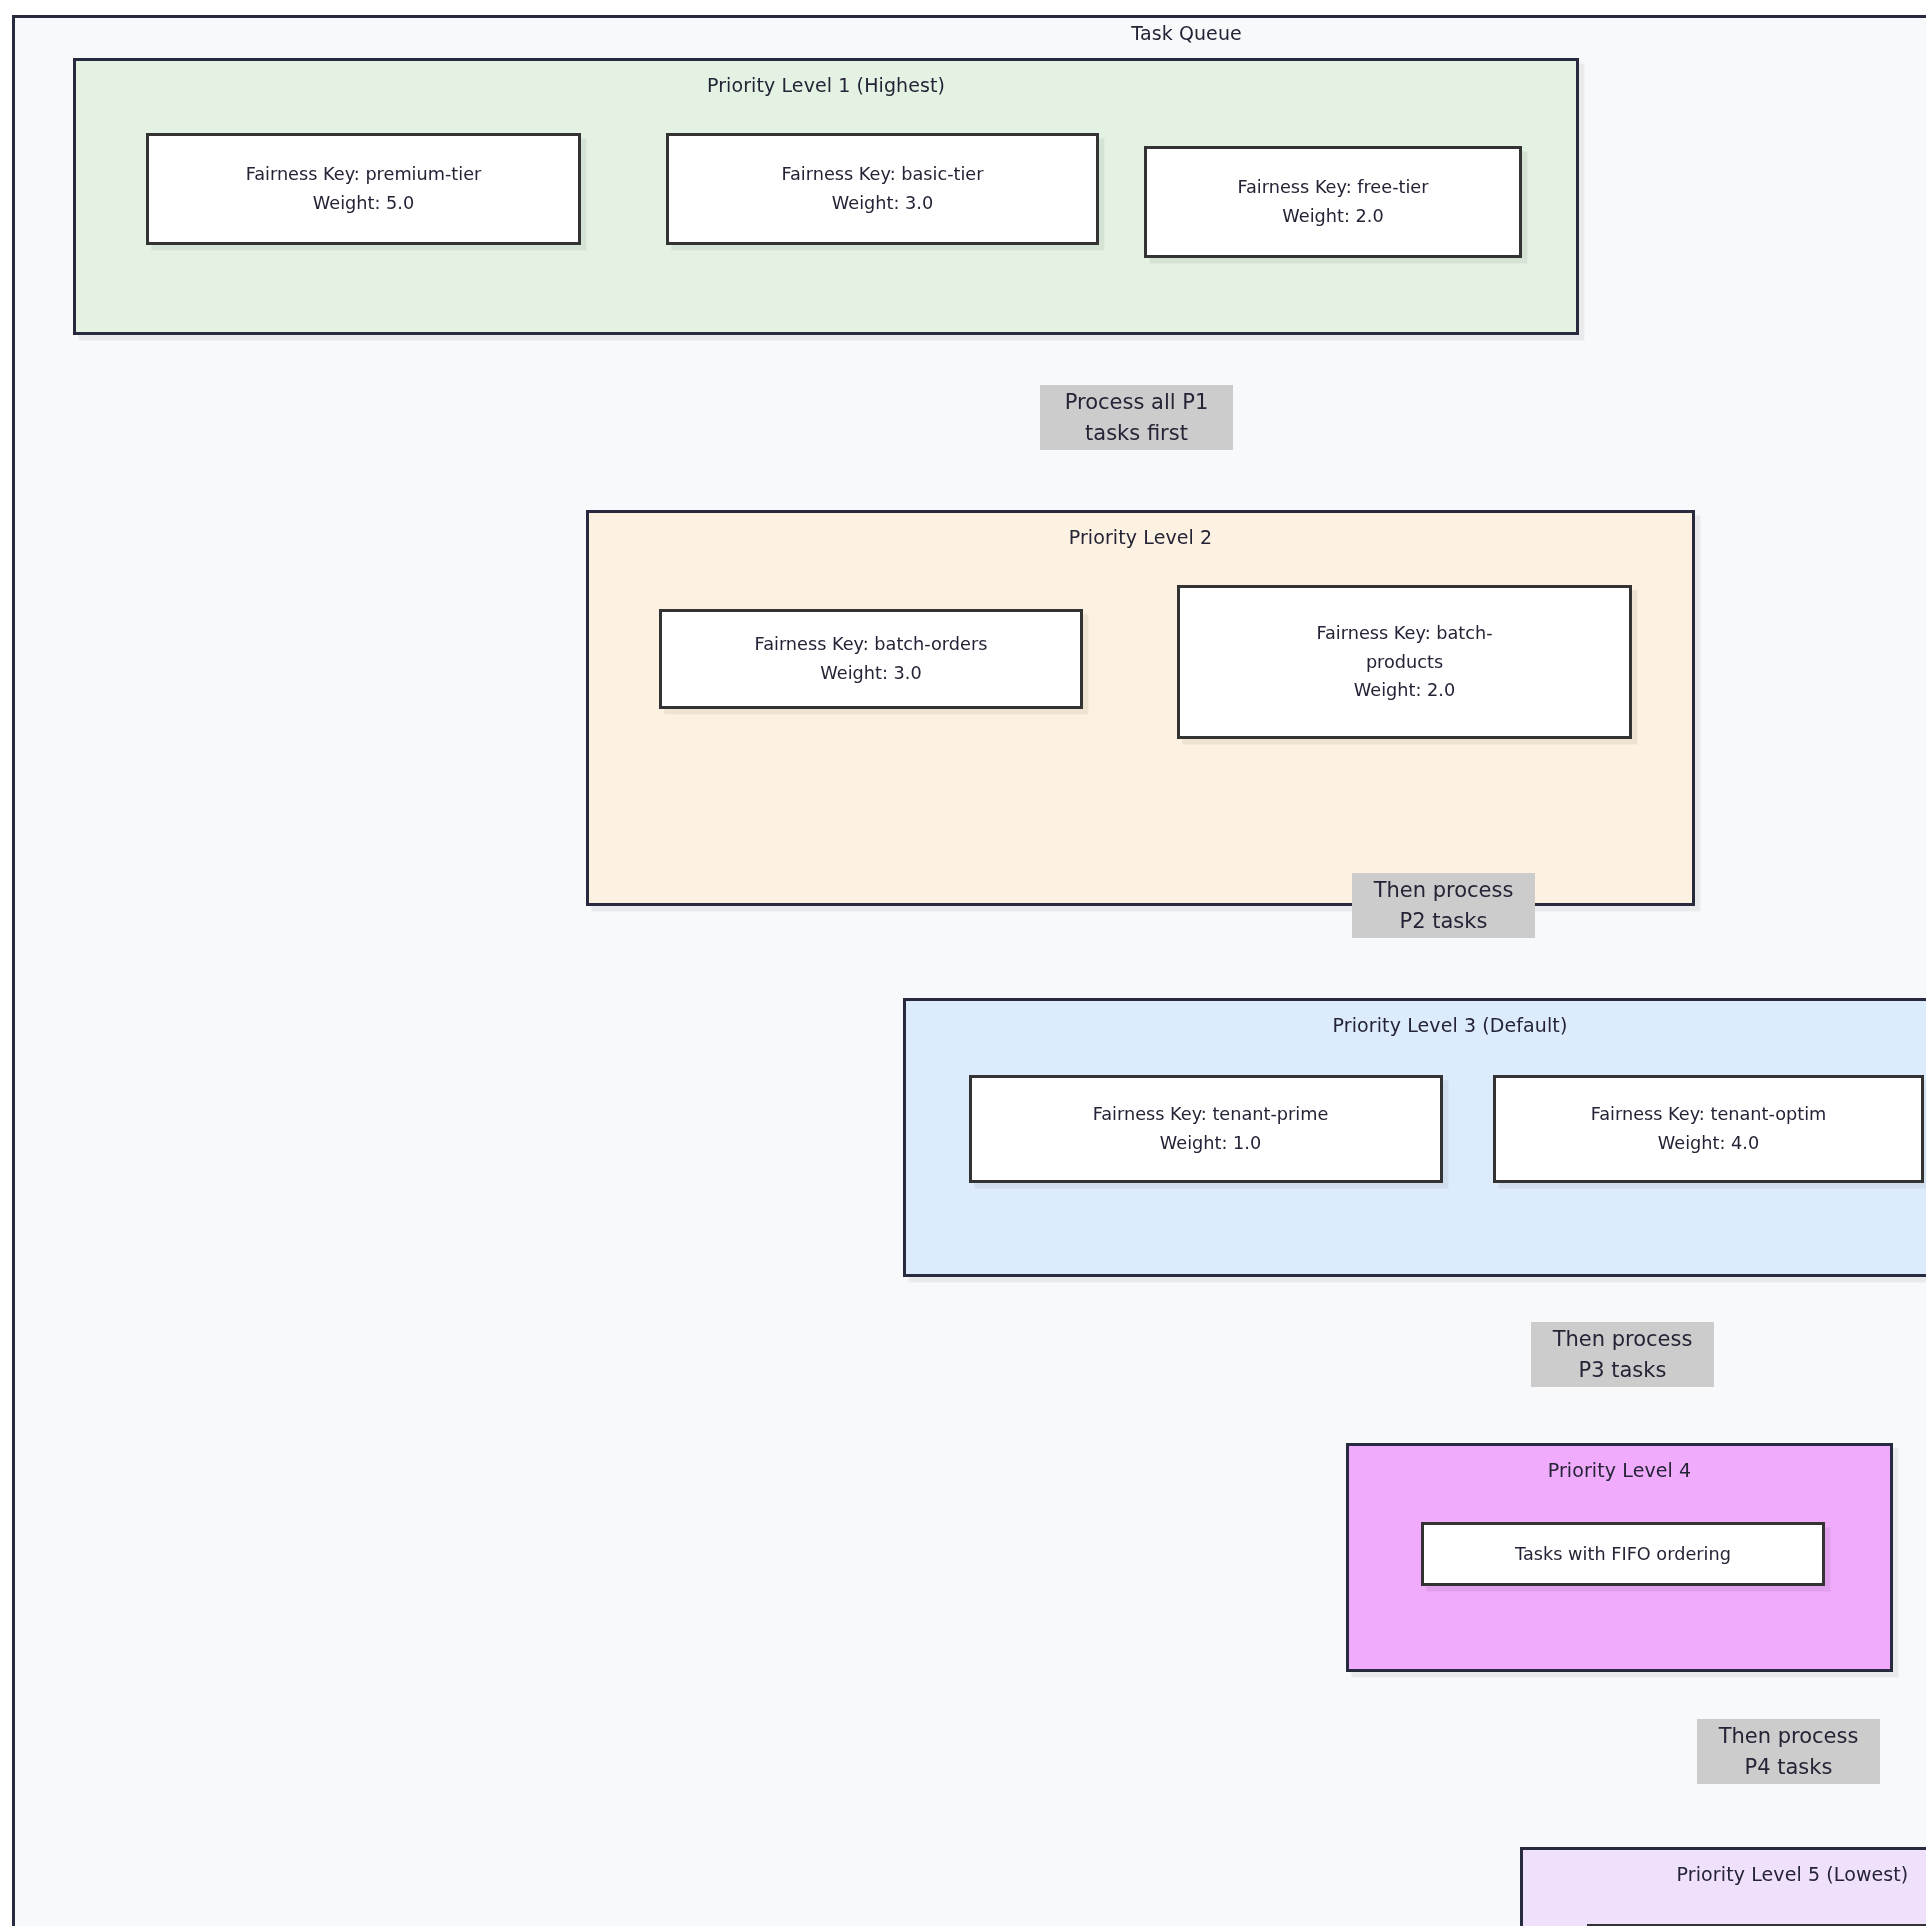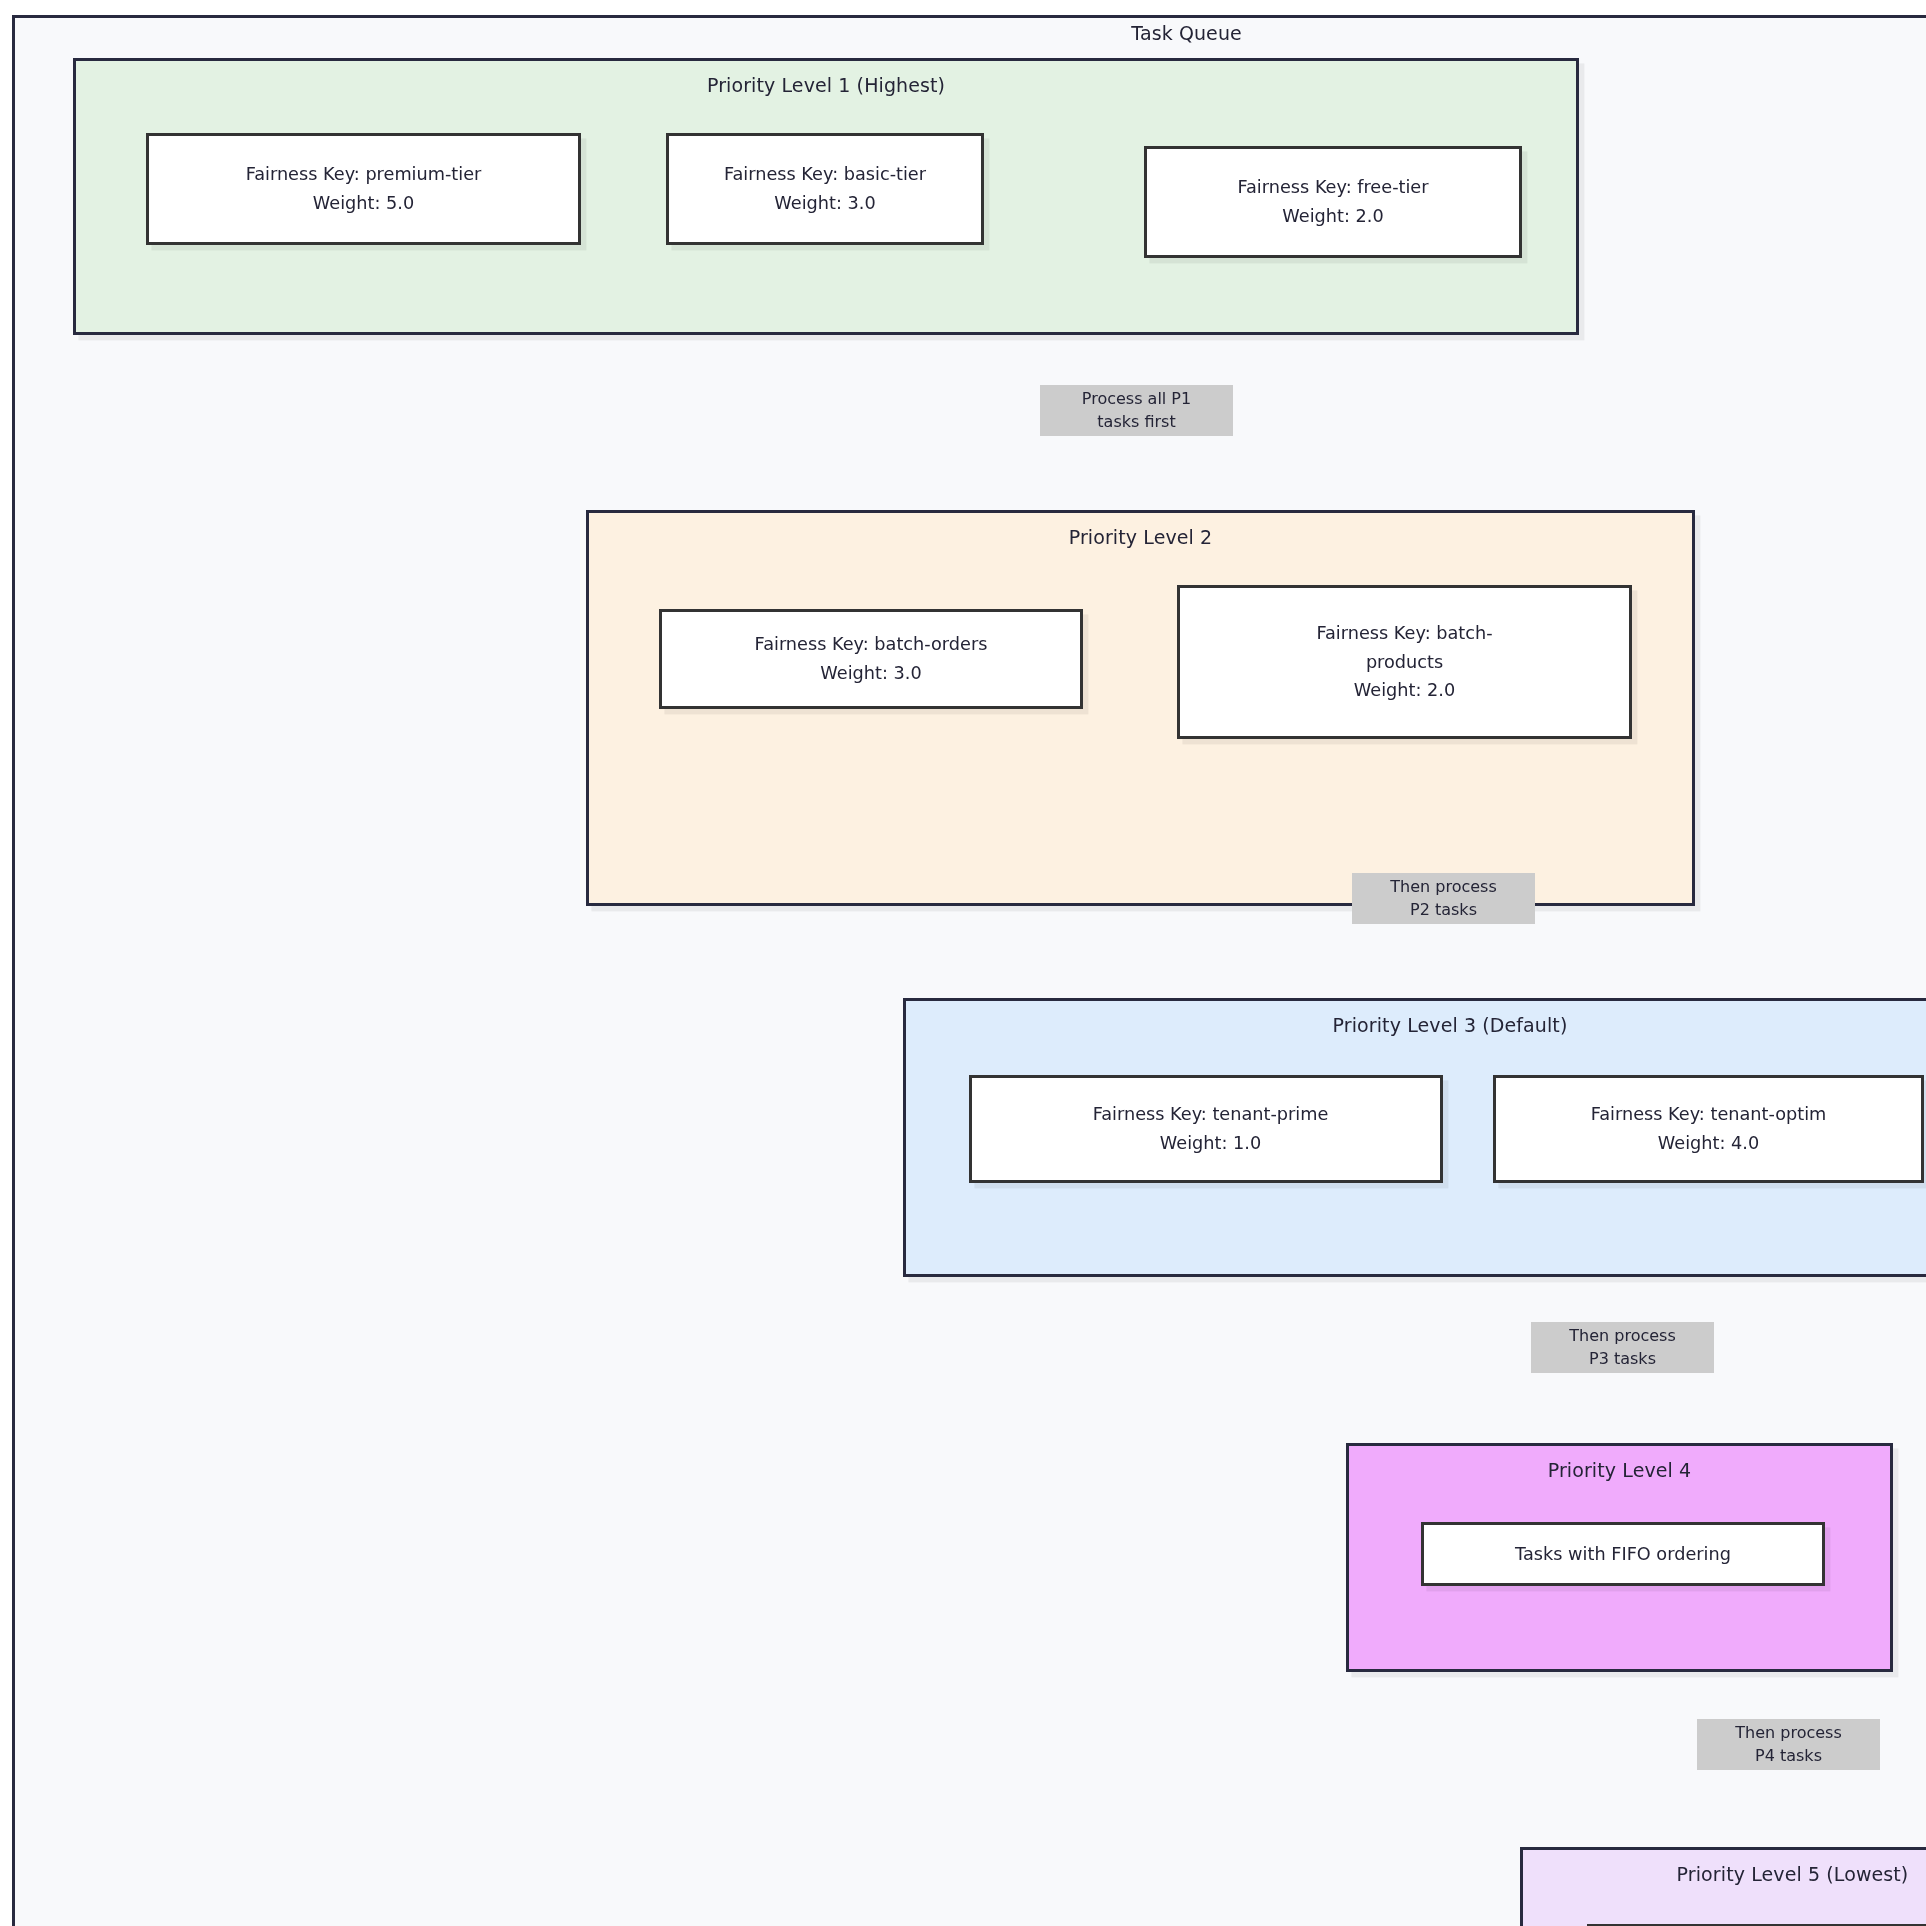--- a/index.html
+++ b/index.html
@@ -20,21 +20,21 @@
   .lvl3{left:903px;top:998px;width:1094px;height:279px;background:#ddecfc;}
   .lvl4{left:1346px;top:1443px;width:547px;height:229px;background:#f0abfc;}
   .lvl5{left:1520px;top:1847px;width:545px;height:208px;background:#efe0fb;}
 
   .node{position:absolute;box-sizing:border-box;background:#ffffff;border:3.5px solid #333333;
         display:flex;flex-direction:column;align-items:center;justify-content:center;
         font-size:17.7px;line-height:1.62;color:#242436;
         box-shadow:5.4px 5.4px 0 0 rgba(0,0,0,.06);}
   .node span{display:block;}
 
-  .elabel{position:absolute;background:#cccccc;color:#242436;font-size:16px;line-height:1.45;
+  .elabel{position:absolute;background:#cccccc;color:#242436;font-size:21px;line-height:1.45;
           text-align:center;padding:2.3px 3.9px;box-sizing:border-box;}
 </style>
 </head>
 <body>
 
 <div id="stage">
 
   <svg id="edges" viewBox="0 0 6170 6225">
     <defs>
       <marker id="ah" markerWidth="16" markerHeight="16" refX="10" refY="5.5" orient="auto" markerUnits="strokeWidth">
@@ -67,21 +67,21 @@
     <div class="cluster-title">Task Queue</div>
   </div>
 
   <div class="cluster lvl1">
     <div class="cluster-title">Priority Level 1 (Highest)</div>
   </div>
   <div class="node" style="left:146px;top:133px;width:435px;height:112px;">
     <span>Fairness Key: premium-tier</span>
     <span>Weight: 5.0</span>
   </div>
-  <div class="node" style="left:666px;top:133px;width:318px;height:112px;">
+  <div class="node" style="left:666px;top:133px;width:433px;height:112px;">
     <span>Fairness Key: basic-tier</span>
     <span>Weight: 3.0</span>
   </div>
   <div class="node" style="left:1144px;top:146px;width:378px;height:112px;">
     <span>Fairness Key: free-tier</span>
     <span>Weight: 2.0</span>
   </div>
 
   <div class="cluster lvl2">
     <div class="cluster-title">Priority Level 2</div>

